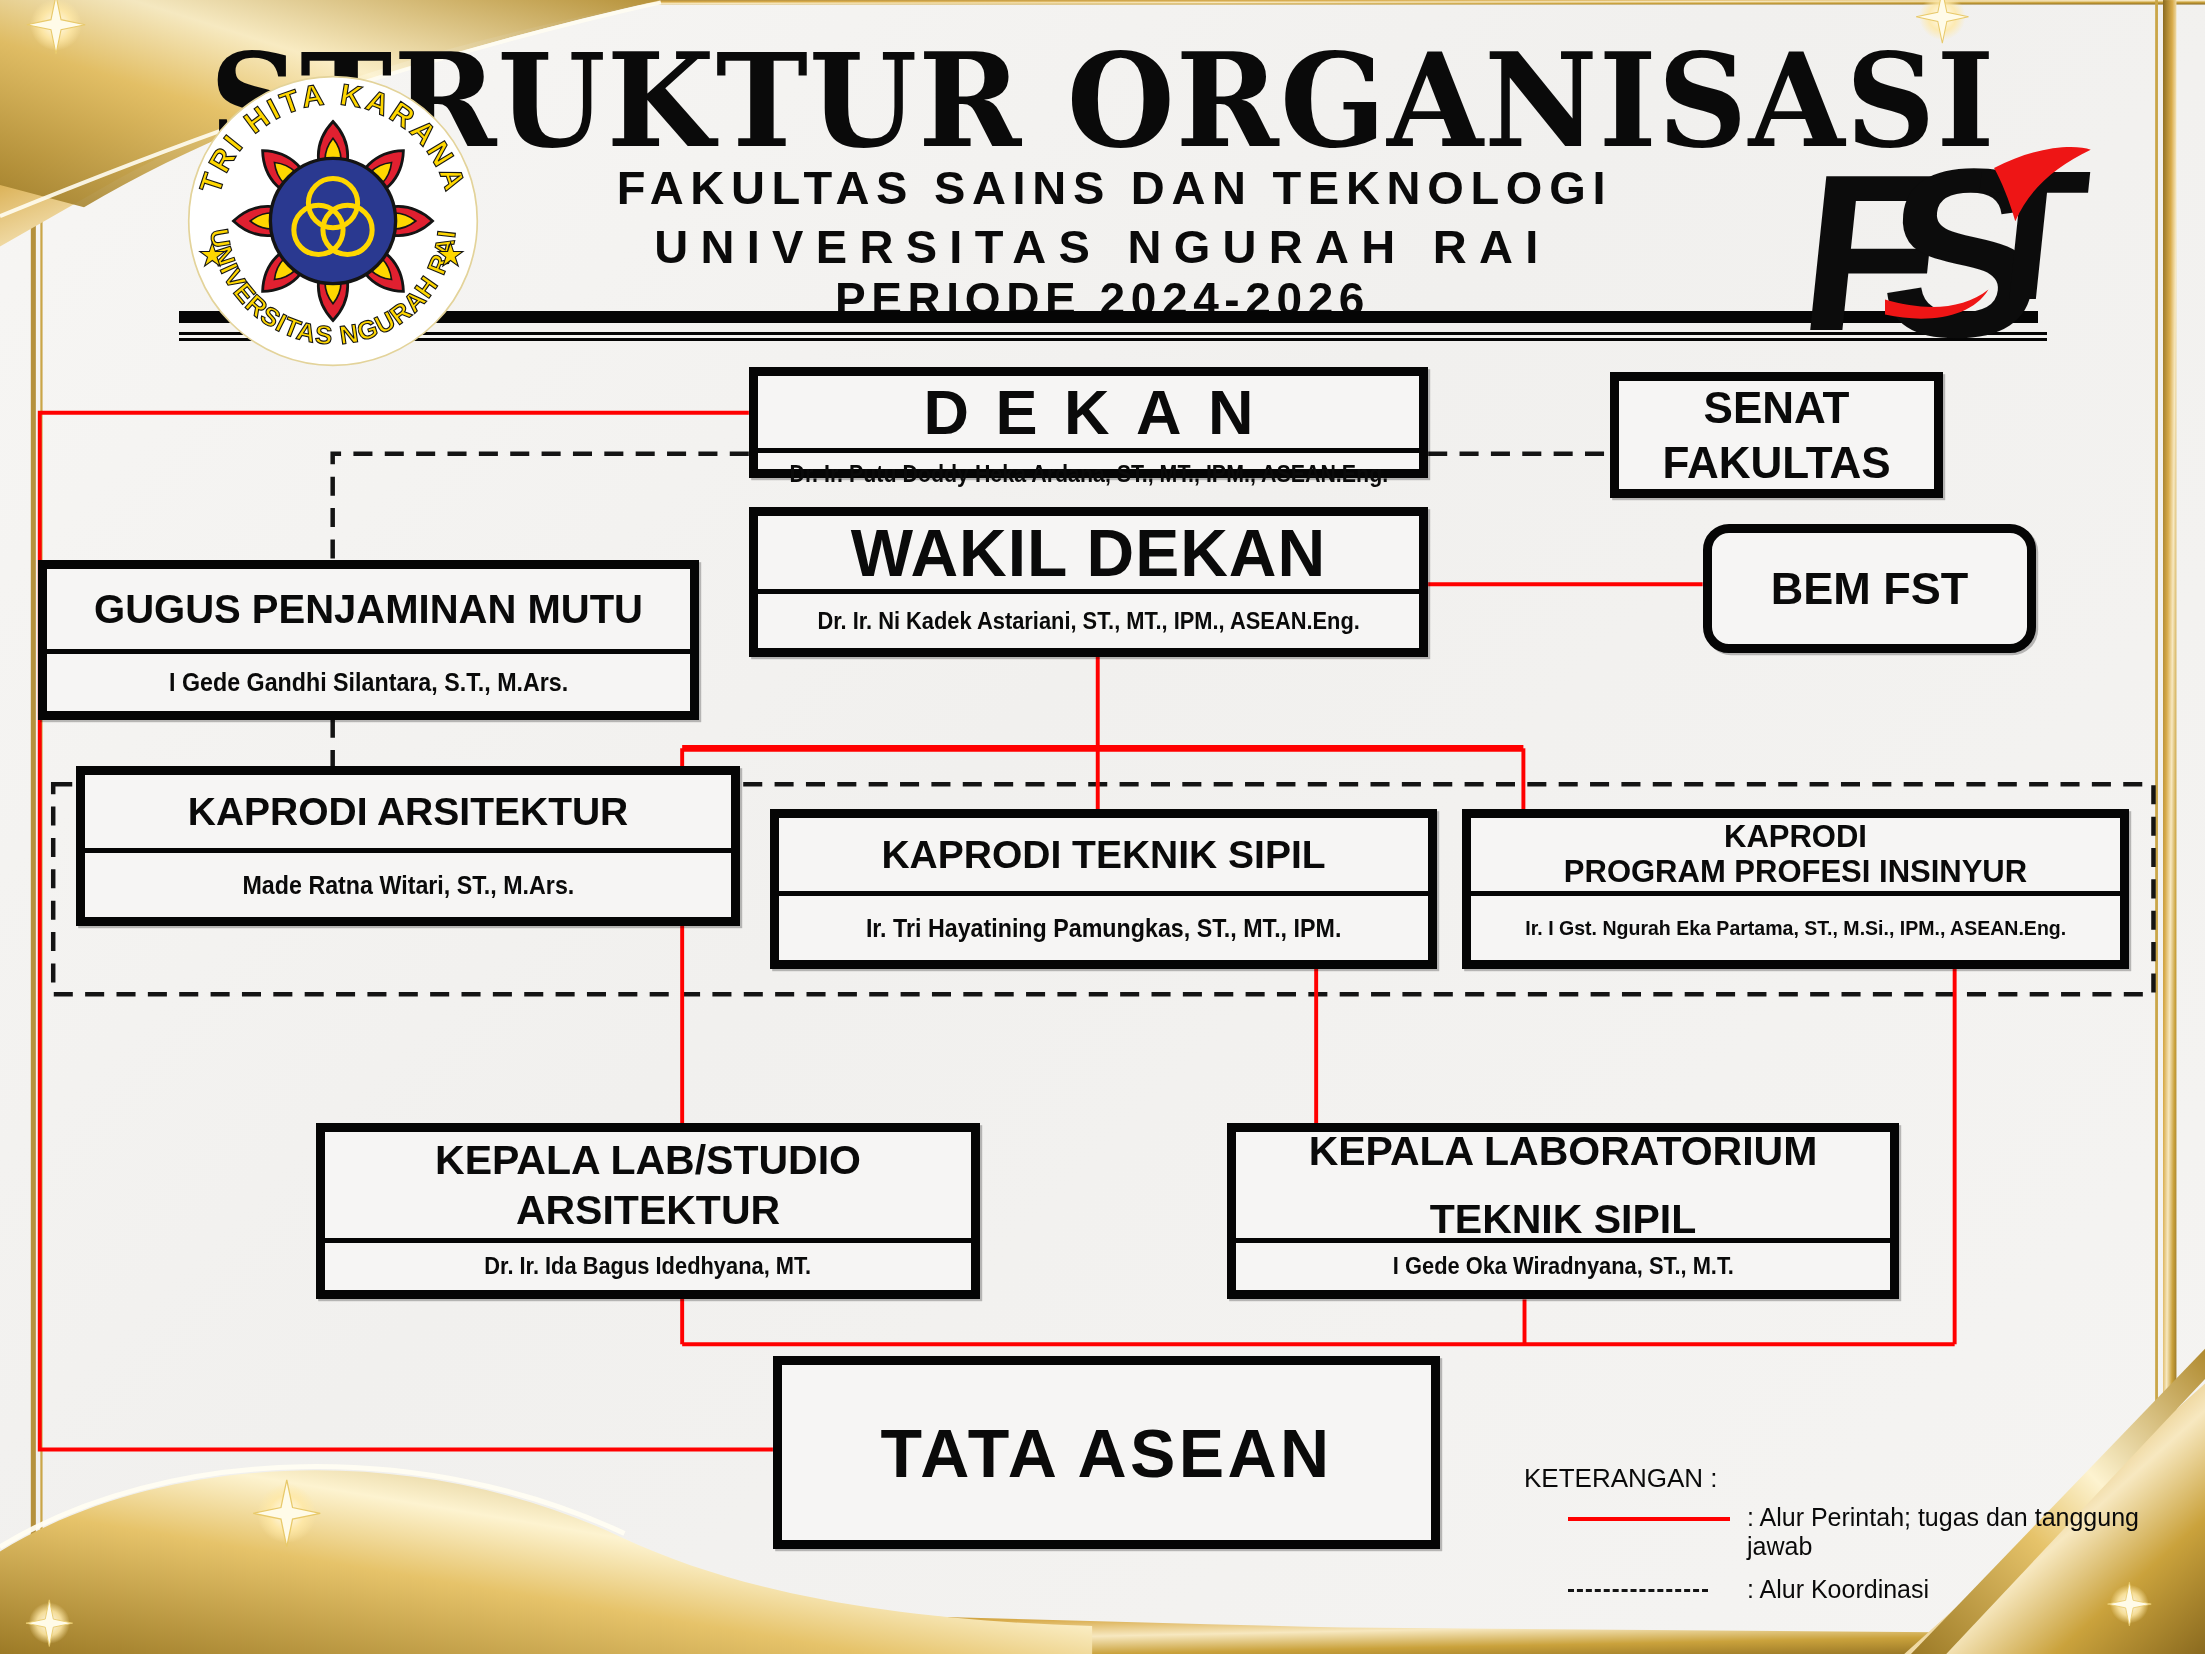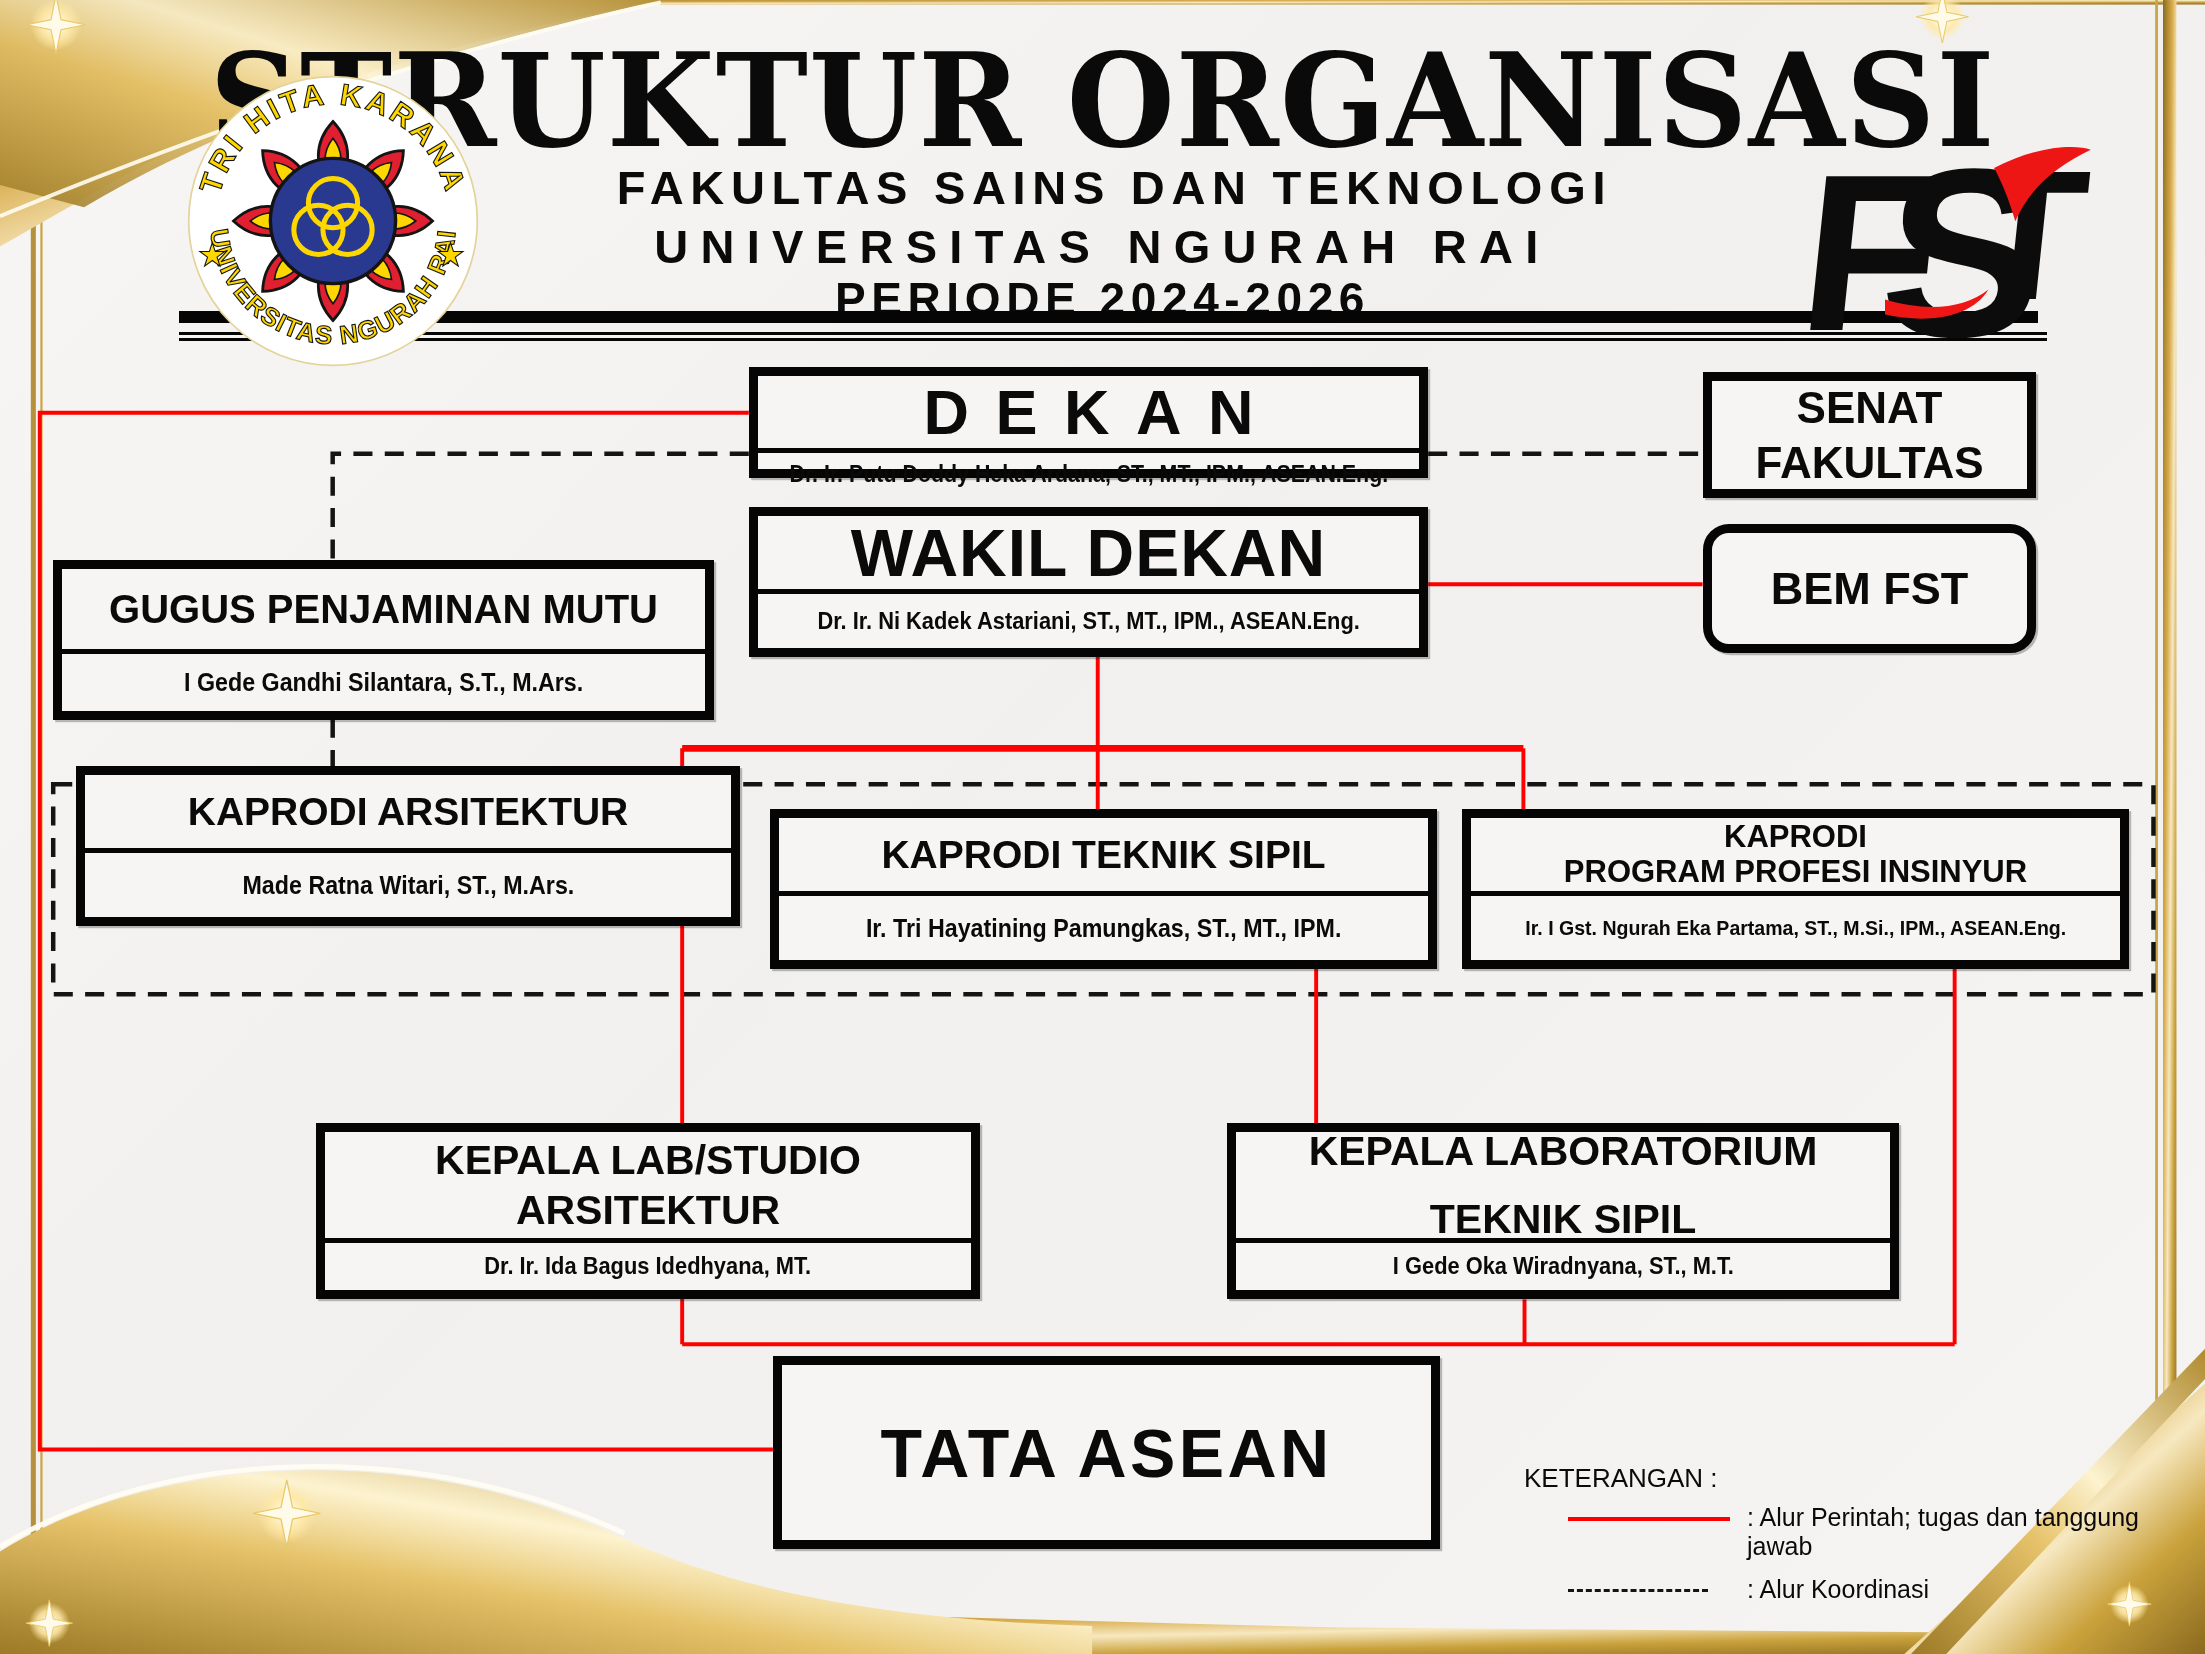--- a/index.html
+++ b/index.html
@@ -195,32 +195,32 @@
       </div>
   </div>
 
   <div class="node" style="left:749px;top:507px;width:679px;height:150px;">
     <div class="cell tcell" style="height:73px;font-size:66px;letter-spacing:.015em;">WAKIL DEKAN</div>
     <div class="cell ncell" style="height:59px;font-size:23.5px;">
         <span class="squish">Dr. Ir. Ni Kadek Astariani, ST., MT., IPM., ASEAN.Eng.</span>
       </div>
   </div>
 
-  <div class="node" style="left:1703px;top:372px;width:333px;height:126px;">
+  <div class="node" style="left:1610px;top:372px;width:333px;height:126px;">
     <div class="cell tcell" style="height:100%;font-size:44px;line-height:1.25;flex-direction:column;">
       <span>SENAT</span>
       <span>FAKULTAS</span>
     </div>
   </div>
 
   <div class="node" style="left:1703px;top:524px;width:333px;height:129px;border-radius:26px;">
     <div class="cell tcell" style="height:100%;font-size:45px;">BEM FST</div>
   </div>
 
-  <div class="node" style="left:53px;top:560px;width:661px;height:160px;">
+  <div class="node" style="left:38px;top:560px;width:661px;height:160px;">
     <div class="cell tcell" style="height:80px;font-size:40px;">GUGUS PENJAMINAN MUTU</div>
     <div class="cell ncell" style="height:62px;font-size:25px;">
         <span class="squish">I Gede Gandhi Silantara, S.T., M.Ars.</span>
       </div>
   </div>
 
   <div class="node" style="left:76px;top:766px;width:664px;height:160px;">
     <div class="cell tcell" style="height:73px;font-size:39px;">KAPRODI ARSITEKTUR</div>
     <div class="cell ncell" style="height:69px;font-size:25px;">
         <span class="squish">Made Ratna Witari, ST., M.Ars.</span>

